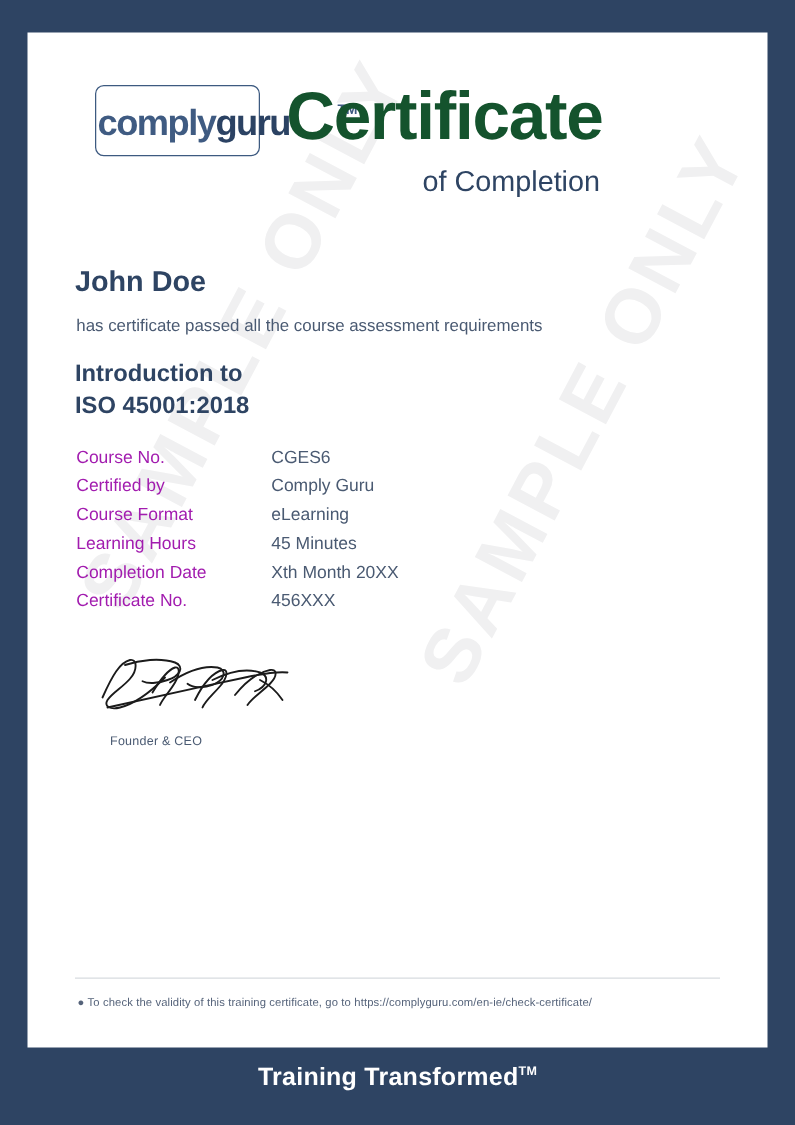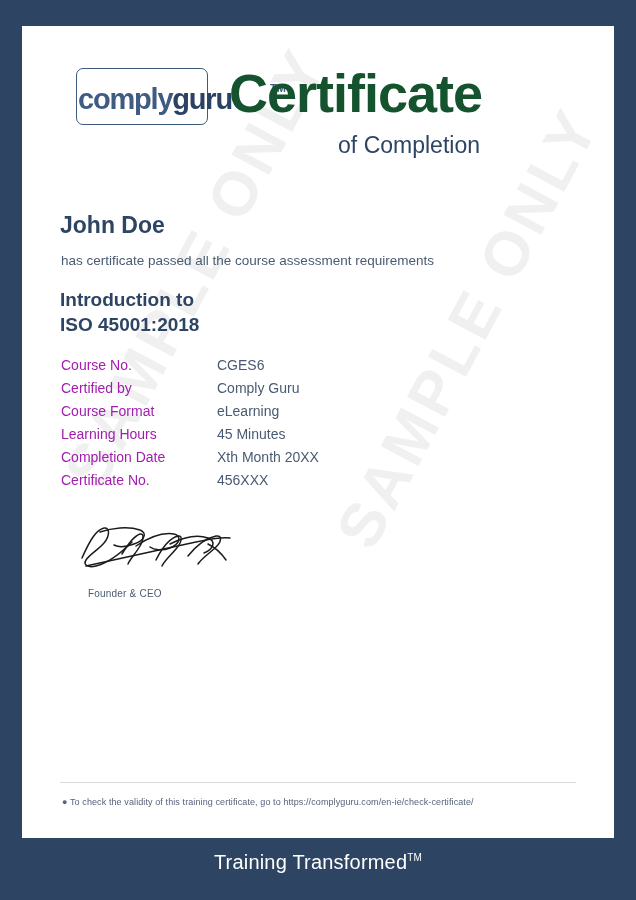--- a/index.html
+++ b/index.html
@@ -210,21 +210,21 @@
   }
 
   .tagline {
     position: absolute;
     left: 0;
     top: 851px;
     width: 636px;
     text-align: center;
     color: #ffffff;
     font-size: 20px;
-    font-weight: normal;
+    font-weight: bold;
     letter-spacing: 0.2px;
   }
   .tagline .tm {
     font-size: 10px;
     vertical-align: super;
   }
 </style>
 </head>
 <body>
 

